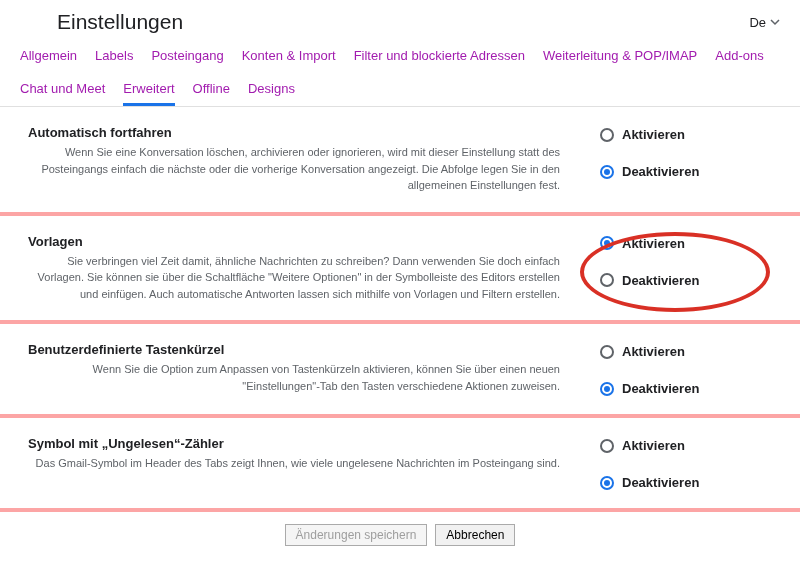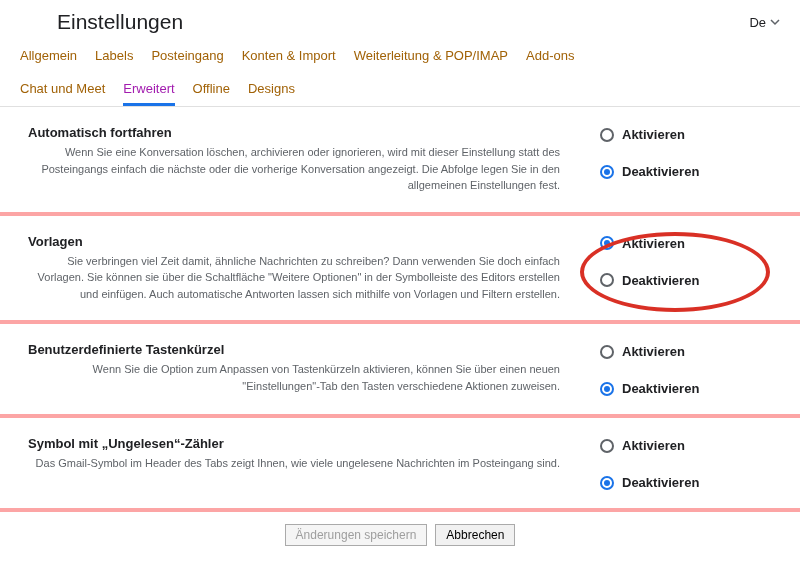--- a/index.html
+++ b/index.html
@@ -40,21 +40,21 @@
       border-bottom: 1px solid #e0e0e0;
     }
     .tab-row {
       display: flex;
       flex-wrap: wrap;
       gap: 18px;
       row-gap: 0;
     }
     .tab {
       font-size: 13px;
-      color: #a16207;
+      color: #a21caf;
       padding: 8px 0 10px 0;
       cursor: pointer;
       white-space: nowrap;
     }
     .tab.active {
       color: #a21caf;
       border-bottom: 3px solid #1a73e8;
       padding-bottom: 7px;
       font-weight: 400;
     }
@@ -163,20 +163,21 @@
     </span>
   </div>
 </div>
 
 <div class="tabs">
   <div class="tab-row" id="tab-row-1">
       <div class="tab">Allgemein</div>
       <div class="tab">Labels</div>
       <div class="tab">Posteingang</div>
       <div class="tab">Konten &amp; Import</div>
+      <div class="tab">Filter und blockierte Adressen</div>
       <div class="tab">Weiterleitung &amp; POP/IMAP</div>
       <div class="tab">Add-ons</div>
     </div>
   <div class="tab-row" id="tab-row-2">
       <div class="tab">Chat und Meet</div>
       <div class="tab active">Erweitert</div>
       <div class="tab">Offline</div>
       <div class="tab">Designs</div>
     </div>
 </div>

